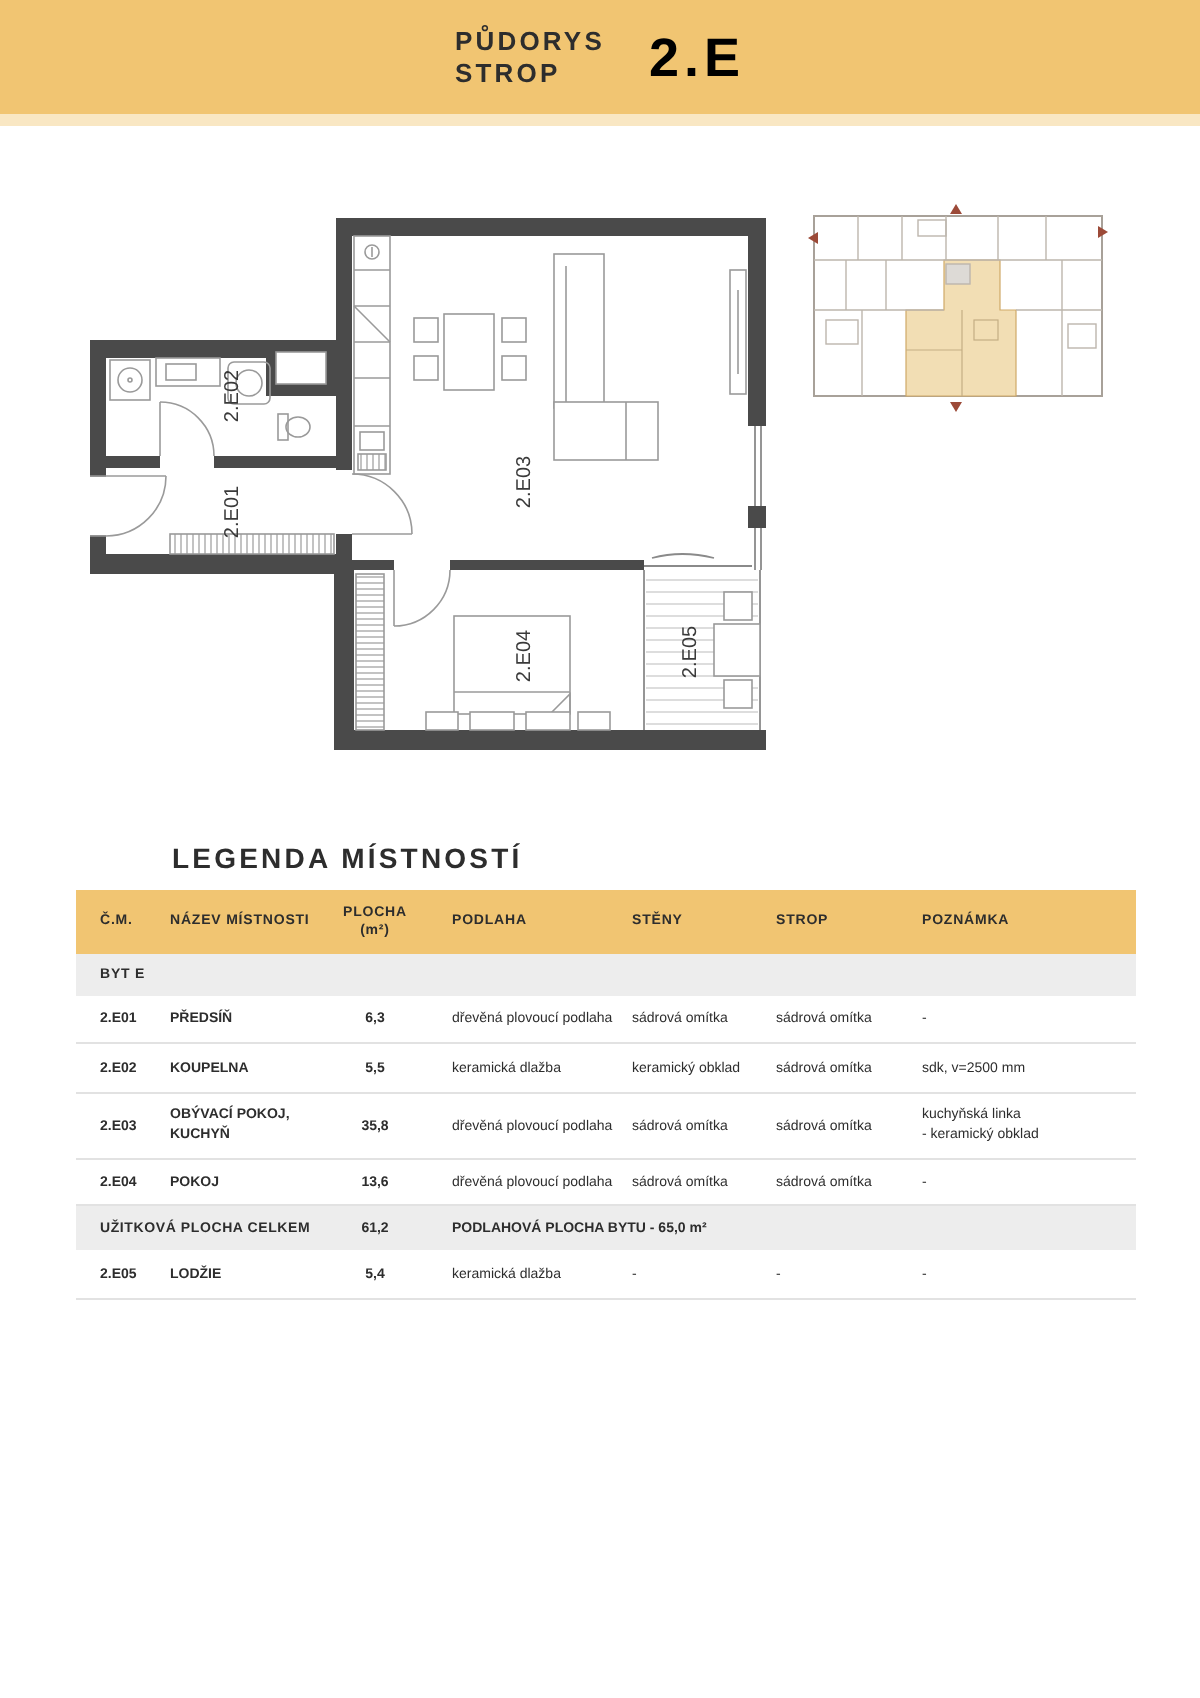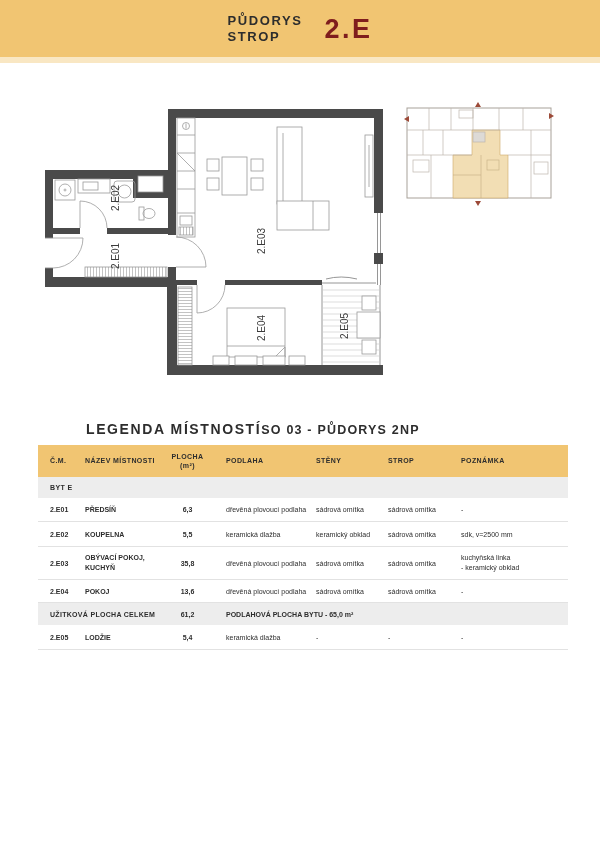--- a/index.html
+++ b/index.html
@@ -5,21 +5,21 @@
   html,body{margin:0;padding:0;}
   body{
     width:600px;height:849px;background:#ffffff;position:relative;overflow:hidden;
     font-family:"Liberation Sans","DejaVu Sans",sans-serif;color:#2d2d2d;
     -webkit-font-smoothing:antialiased;
   }
   .band{position:absolute;left:0;top:0;width:600px;height:57px;background:#F1C572;}
   .band-strip{position:absolute;left:0;top:57px;width:600px;height:6px;background:#F9E7C3;}
   .titles{position:absolute;left:0;top:0;width:600px;height:58px;display:flex;justify-content:center;align-items:center;gap:22px;}
   .title-small{font-weight:bold;font-size:13px;line-height:1.2;letter-spacing:1.6px;color:#2d2d2d;}
-  .title-big{font-weight:800;font-size:27px;letter-spacing:2.5px;color:#7f1d1d;}
+  .title-big{font-weight:800;font-size:27px;letter-spacing:2.5px;color:#000000;}
 
   .plan-svg{position:absolute;left:35px;top:95px;width:360px;height:290px;}
   .overview-svg{position:absolute;left:403px;top:100px;width:152px;height:108px;}
 
   .legend-head{position:absolute;left:38px;top:421px;width:530px;display:flex;justify-content:flex-start;align-items:baseline;padding-left:48px;}
   .legend-title{font-size:14px;font-weight:bold;letter-spacing:1.6px;}
   .legend-ref{font-size:12.5px;font-weight:bold;letter-spacing:1.2px;}
 
   .table{position:absolute;left:38px;top:445px;width:530px;font-size:7px;}
   .grid{display:grid;grid-template-columns:47px 75px 55px 101px 72px 73px 1fr;align-items:center;}
@@ -215,21 +215,20 @@
   <g fill="#9C4A38">
     <path d="M75,2 l3,5 h-6 z"></path>
     <path d="M75,106 l3,-5 h-6 z"></path>
     <path d="M1,19 l5,3 l0,-6 z"></path>
     <path d="M151,16 l-5,3 l0,-6 z"></path>
   </g>
 </svg>
 
 <div class="legend-head">
   <div class="legend-title">LEGENDA MÍSTNOSTÍ</div>
-  <div class="legend-ref">SO 03 - PŮDORYS 2NP</div>
 </div>
 
 <div class="table">
   <div class="grid thead">
     <div class="c c-cm">Č.M.</div>
     <div class="c">NÁZEV MÍSTNOSTI</div>
     <div class="c c-plocha">
       <div>PLOCHA</div>
       <div>(m²)</div>
     </div>

